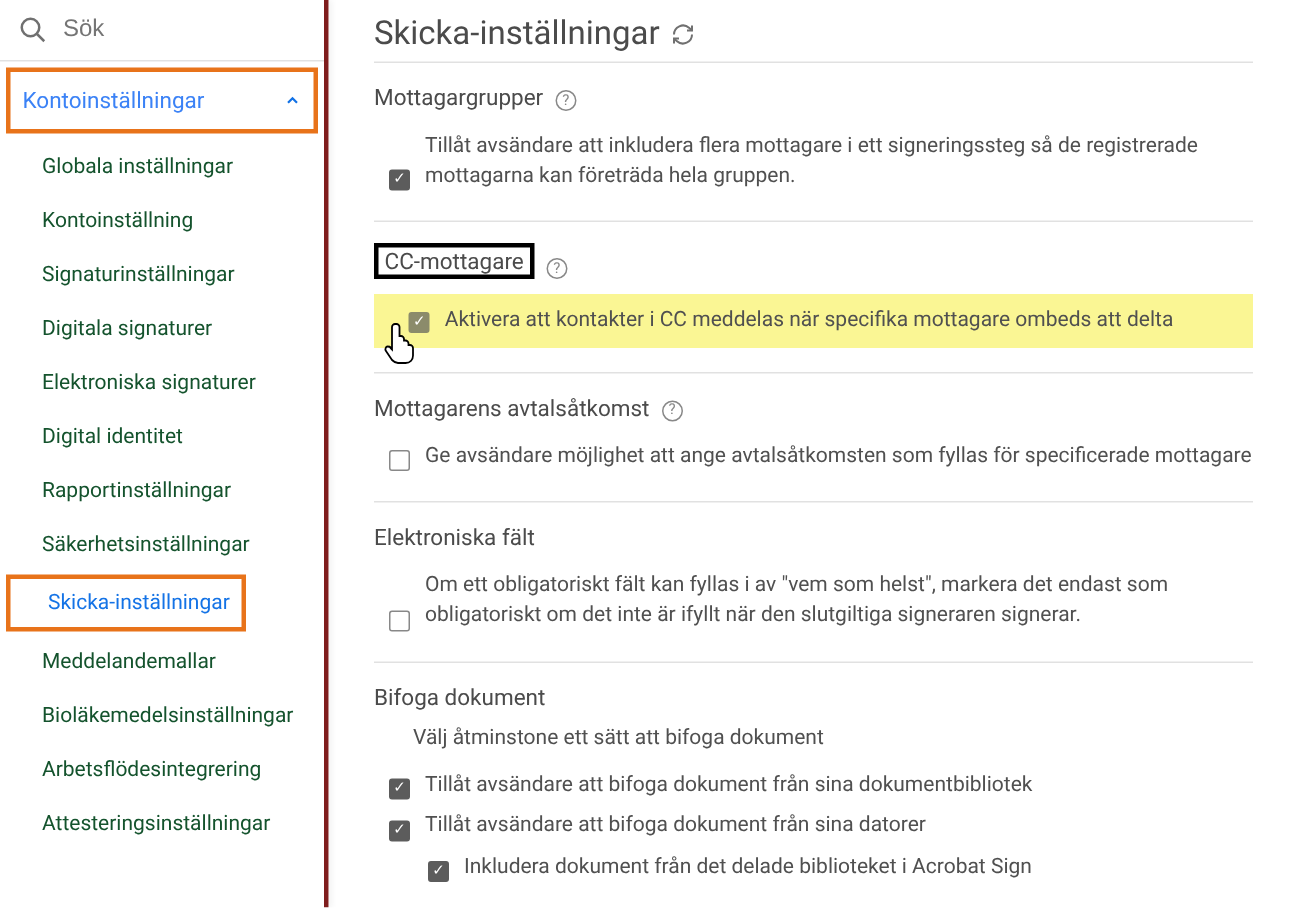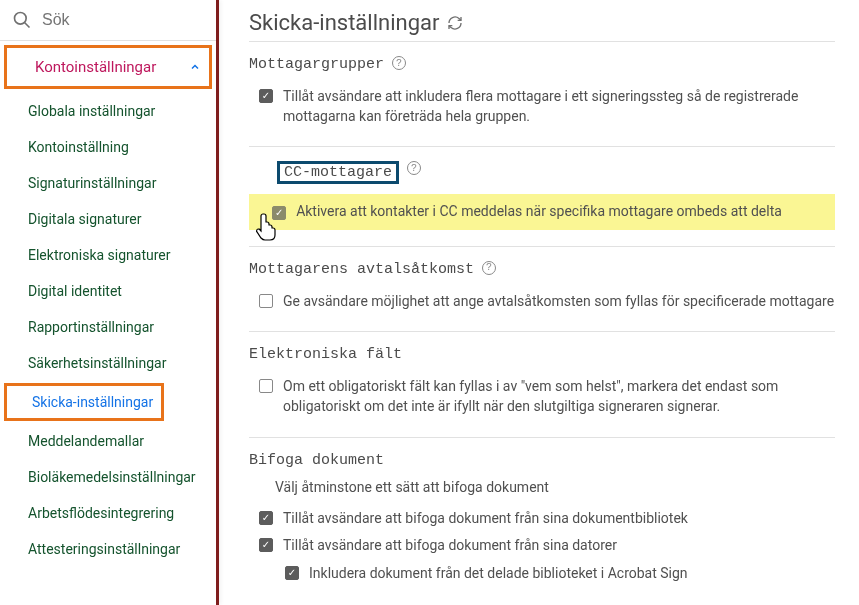--- a/index.html
+++ b/index.html
@@ -2,39 +2,39 @@
 <html><head>
 <meta charset="utf-8">
 <style>
 * { box-sizing: border-box; margin: 0; padding: 0; }
 body { font-family: -apple-system, BlinkMacSystemFont, "Segoe UI", Roboto, sans-serif; font-size: 14px; color: #4b4b4b; background: #fff; width: 859px; height: 605px; overflow: hidden; display: flex; }
 .sidebar { width: 219px; border-right: 3px solid #7f1d1d; display: flex; flex-direction: column; height: 100%; box-shadow: 2px 0 4px rgba(0,0,0,0.05); }
 .search-box { display: flex; align-items: center; padding: 10px 12px; border-bottom: 1px solid #e1e1e1; gap: 10px; }
 .search-box svg { width: 20px; height: 20px; flex-shrink: 0; }
 .search-input { border: none; outline: none; font-size: 16px; color: #888; width: 100%; background: transparent; }
 .nav-header { display: flex; align-items: center; padding: 10px 8px; justify-content: space-between; border: 3px solid #e8731a; margin: 4px; color: #1473e6; font-size: 15px; cursor: pointer; }
-.nav-header-label { color: #be185d; margin-left: 20px; }
+.nav-header-label { color: #3b82f6; }
 .chev { width: 12px; height: 12px; }
 .nav-list { list-style: none; overflow-y: auto; flex: 1; }
 .nav-item { padding: 10px 10px 10px 28px; font-size: 14px; color: #14532d; cursor: pointer; white-space: nowrap; }
 .nav-item.active { color: #1473e6; border: 3px solid #e8731a; margin: 2px 4px; padding: 8px 8px 8px 25px; display: inline-block; }
 .main { flex: 1; padding: 10px 24px 20px 30px; overflow-y: auto; }
 h1.title { font-size: 22px; font-weight: 400; color: #4b4b4b; display: flex; align-items: center; gap: 8px; margin-bottom: 6px; }
 .refresh-icon { width: 16px; height: 16px; }
 .section { border-top: 1px solid #e1e1e1; padding: 14px 0 16px 0; }
-.section-head { display: flex; align-items: flex-start; gap: 8px; margin-bottom: 10px; font-family: Liberation Mono, monospace; }
+.section-head { display: flex; align-items: flex-end; gap: 8px; margin-bottom: 10px; }
 .section-title { font-size: 15px; font-weight: 400; color: #4b4b4b; }
 .help-icon { width: 14px; height: 14px; border: 1px solid #888; border-radius: 50%; display: inline-flex; align-items: center; justify-content: center; font-size: 10px; color: #888; cursor: pointer; }
-.row { display: flex; align-items: flex-start; gap: 10px; padding: 4px 0 4px 10px; }
+.row { display: flex; align-items: flex-end; gap: 10px; padding: 4px 0 4px 10px; }
 .row.indent { padding-left: 36px; }
 .check { width: 14px; height: 14px; border: 1px solid #888; border-radius: 2px; flex-shrink: 0; margin-top: 2px; cursor: pointer; display: inline-flex; align-items: center; justify-content: center; }
 .check.checked { background: #5c5c5c; border-color: #5c5c5c; }
 .check.checked::after { content: "✓"; color: #fff; font-size: 10px; line-height: 1; }
 .row-text { color: #505050; line-height: 1.4; }
-.boxed { border: 3px solid #0c4a6e; padding: 0 4px; display: inline-flex; align-items: center; gap: 8px; margin-left: 28px; }
+.boxed { border: 3px solid #000000; padding: 0 4px; display: inline-flex; align-items: center; gap: 8px; }
 .hl { background: #faf694; padding: 8px 40px 8px 10px; margin-top: 4px; display: flex; align-items: center; gap: 10px; position: relative; justify-content: center; }
 .cursor-hand { position: absolute; left: 4px; top: 18px; pointer-events: none; }
 .intro-text { color: #505050; margin: 6px 0 10px 26px; }
 .check.hlcheck { background: #8b8b6b; border-color: #8b8b6b; }
 .check.hlcheck::after { content: "✓"; color: #fff; font-size: 10px; line-height: 1; }
 </style>
 </head>
 <body>
 
 <aside class="sidebar">

